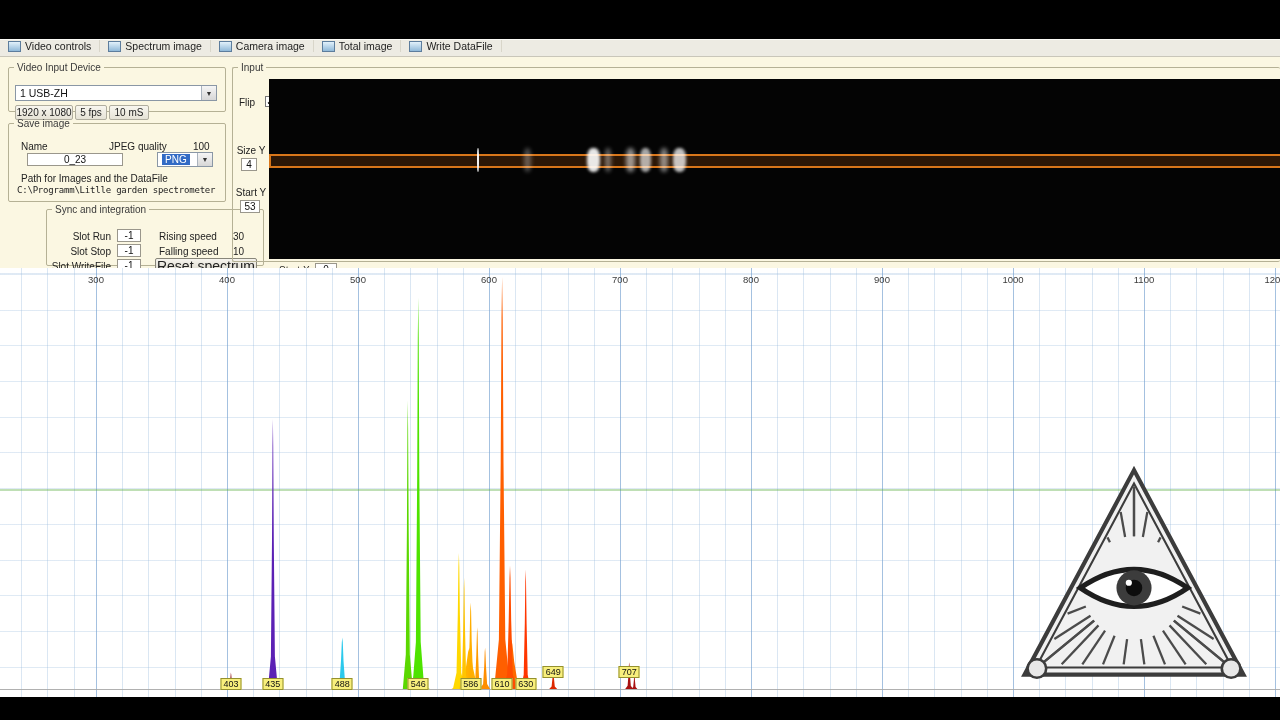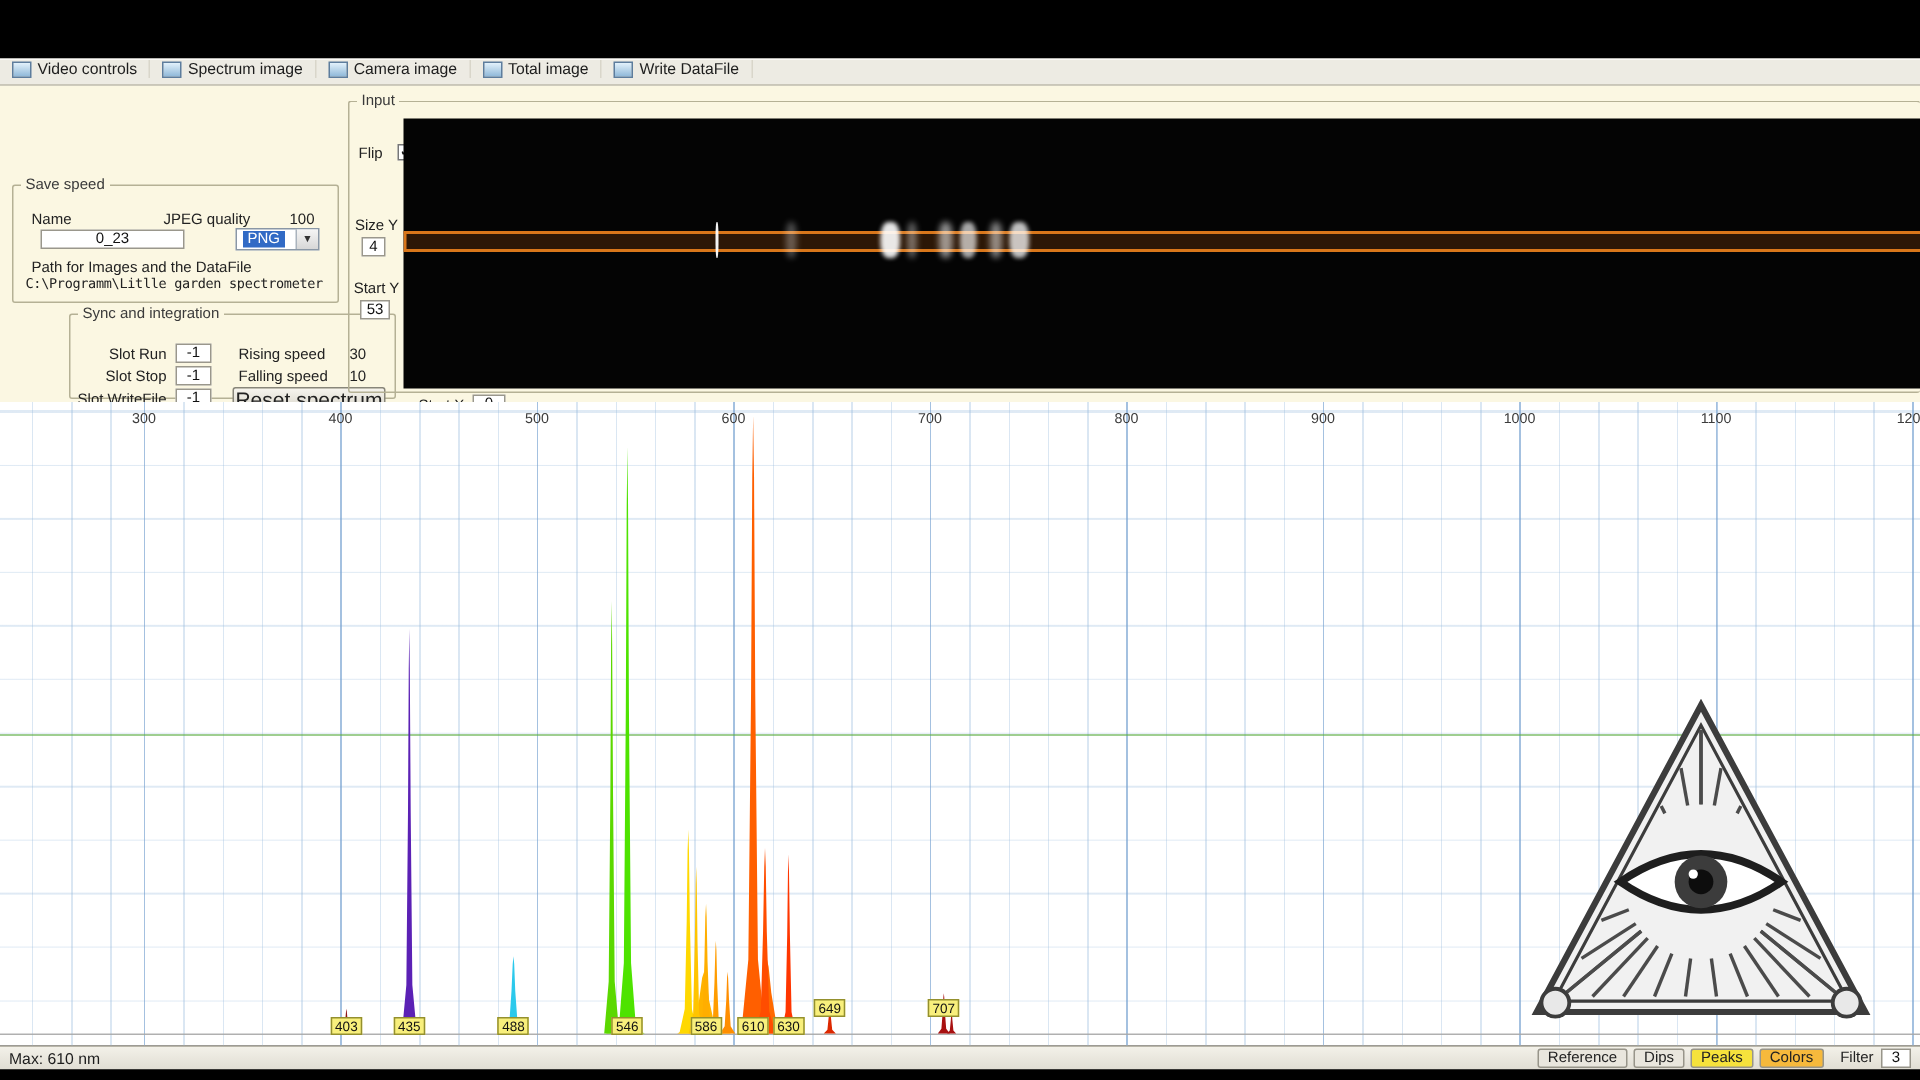--- a/index.html
+++ b/index.html
@@ -117,23 +117,33 @@
         <span>Total image</span>
       </div>
       <div class="tb-item">
         <span class="tb-icon"></span>
         <span>Write DataFile</span>
       </div>
     </div>
 
   <div class="control-panel">
 
+    <fieldset class="group" style="left:8px; top:5px; width:218px; height:50px;">
+      <legend>Video Input Device</legend>
+      <div class="combo" style="left:6px; top:12px; width:202px; height:16px;">
+        <span>1 USB-ZH</span>
+        <span class="combo-arrow"></span>
+      </div>
+      <div class="flat-btn" style="left:6px; top:32px; width:58px;">1920 x 1080</div>
+      <div class="flat-btn" style="left:66px; top:32px; width:32px;">5 fps</div>
+      <div class="flat-btn" style="left:100px; top:32px; width:40px;">10 mS</div>
+    </fieldset>
 
     <fieldset class="group" style="left:8px; top:61px; width:218px; height:84px;">
-      <legend>Save speed</legend>
+      <legend>Save image</legend>
       <span class="lbl" style="left:12px; top:12px;">Name</span>
       <span class="lbl" style="left:100px; top:12px;">JPEG quality</span>
       <span class="lbl" style="left:184px; top:12px;">100</span>
       <div class="valbox" style="left:18px; top:24px; width:96px;">0_23</div>
       <div class="combo" style="left:148px; top:23px; width:56px; height:15px; font-size:10px;">
         <span class="sel">PNG</span>
         <span class="combo-arrow"></span>
       </div>
       <span class="lbl" style="left:12px; top:44px;">Path for Images and the DataFile</span>
       <span class="lbl mono" style="left:8px; top:56px;">C:\Programm\Litlle garden spectrometer</span>
@@ -250,28 +260,15 @@
       <div class="peak-label" style="left: 272.85px; top: 410px;">435</div>
       <div class="peak-label" style="left: 342.28px; top: 410px;">488</div>
       <div class="peak-label" style="left: 418.26px; top: 410px;">546</div>
       <div class="peak-label" style="left: 470.66px; top: 410px;">586</div>
       <div class="peak-label" style="left: 502.1px; top: 410px;">610</div>
       <div class="peak-label" style="left: 525.68px; top: 410px;">630</div>
       <div class="peak-label" style="left: 553.19px; top: 398px;">649</div>
       <div class="peak-label" style="left: 629.17px; top: 398px;">707</div>
     </div>
 
-  <div class="statusbar">
-    <span>Max: 610 nm</span>
-    <div class="status-right">
-      <div class="status-buttons" id="status-buttons">
-          <div class="status-btn" style="background: rgb(233, 230, 221);">Reference</div>
-          <div class="status-btn" style="background: rgb(233, 230, 221);">Dips</div>
-          <div class="status-btn" style="background: rgb(246, 226, 60);">Peaks</div>
-          <div class="status-btn" style="background: rgb(246, 185, 60);">Colors</div>
-        </div>
-      <span class="filter-label">Filter</span>
-      <span class="filter-box">3</span>
-    </div>
-  </div>
 
   <div class="letterbox bottom"></div>
 </div>
 
 </body></html>

